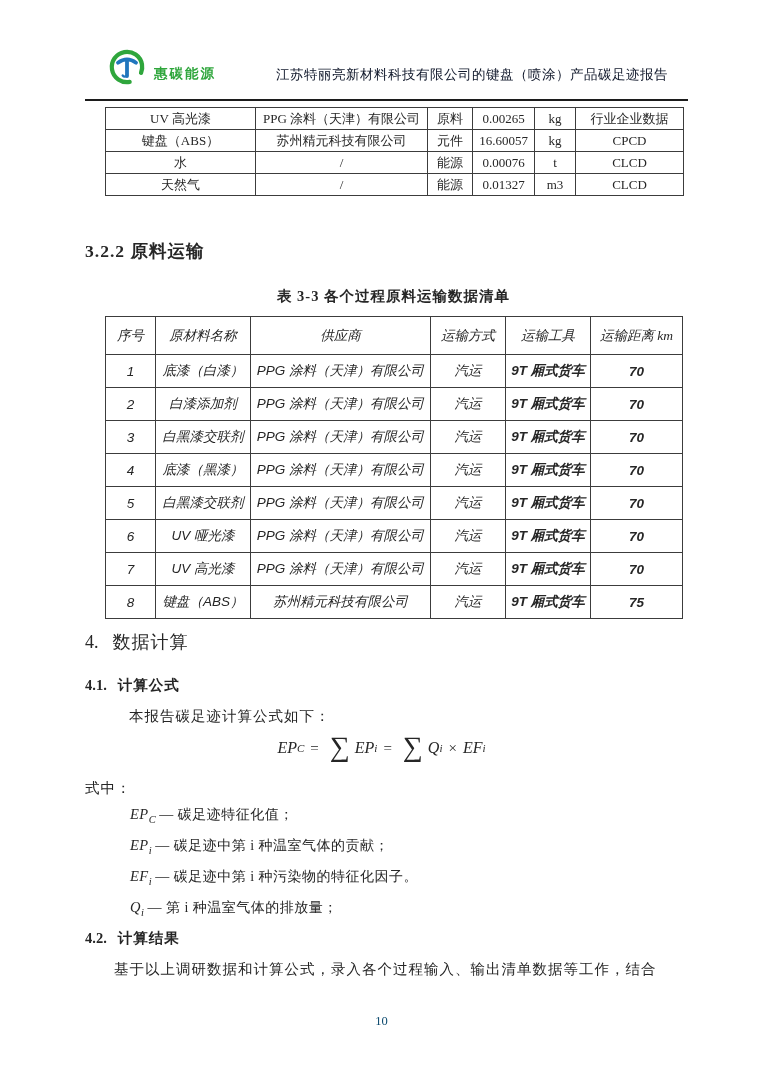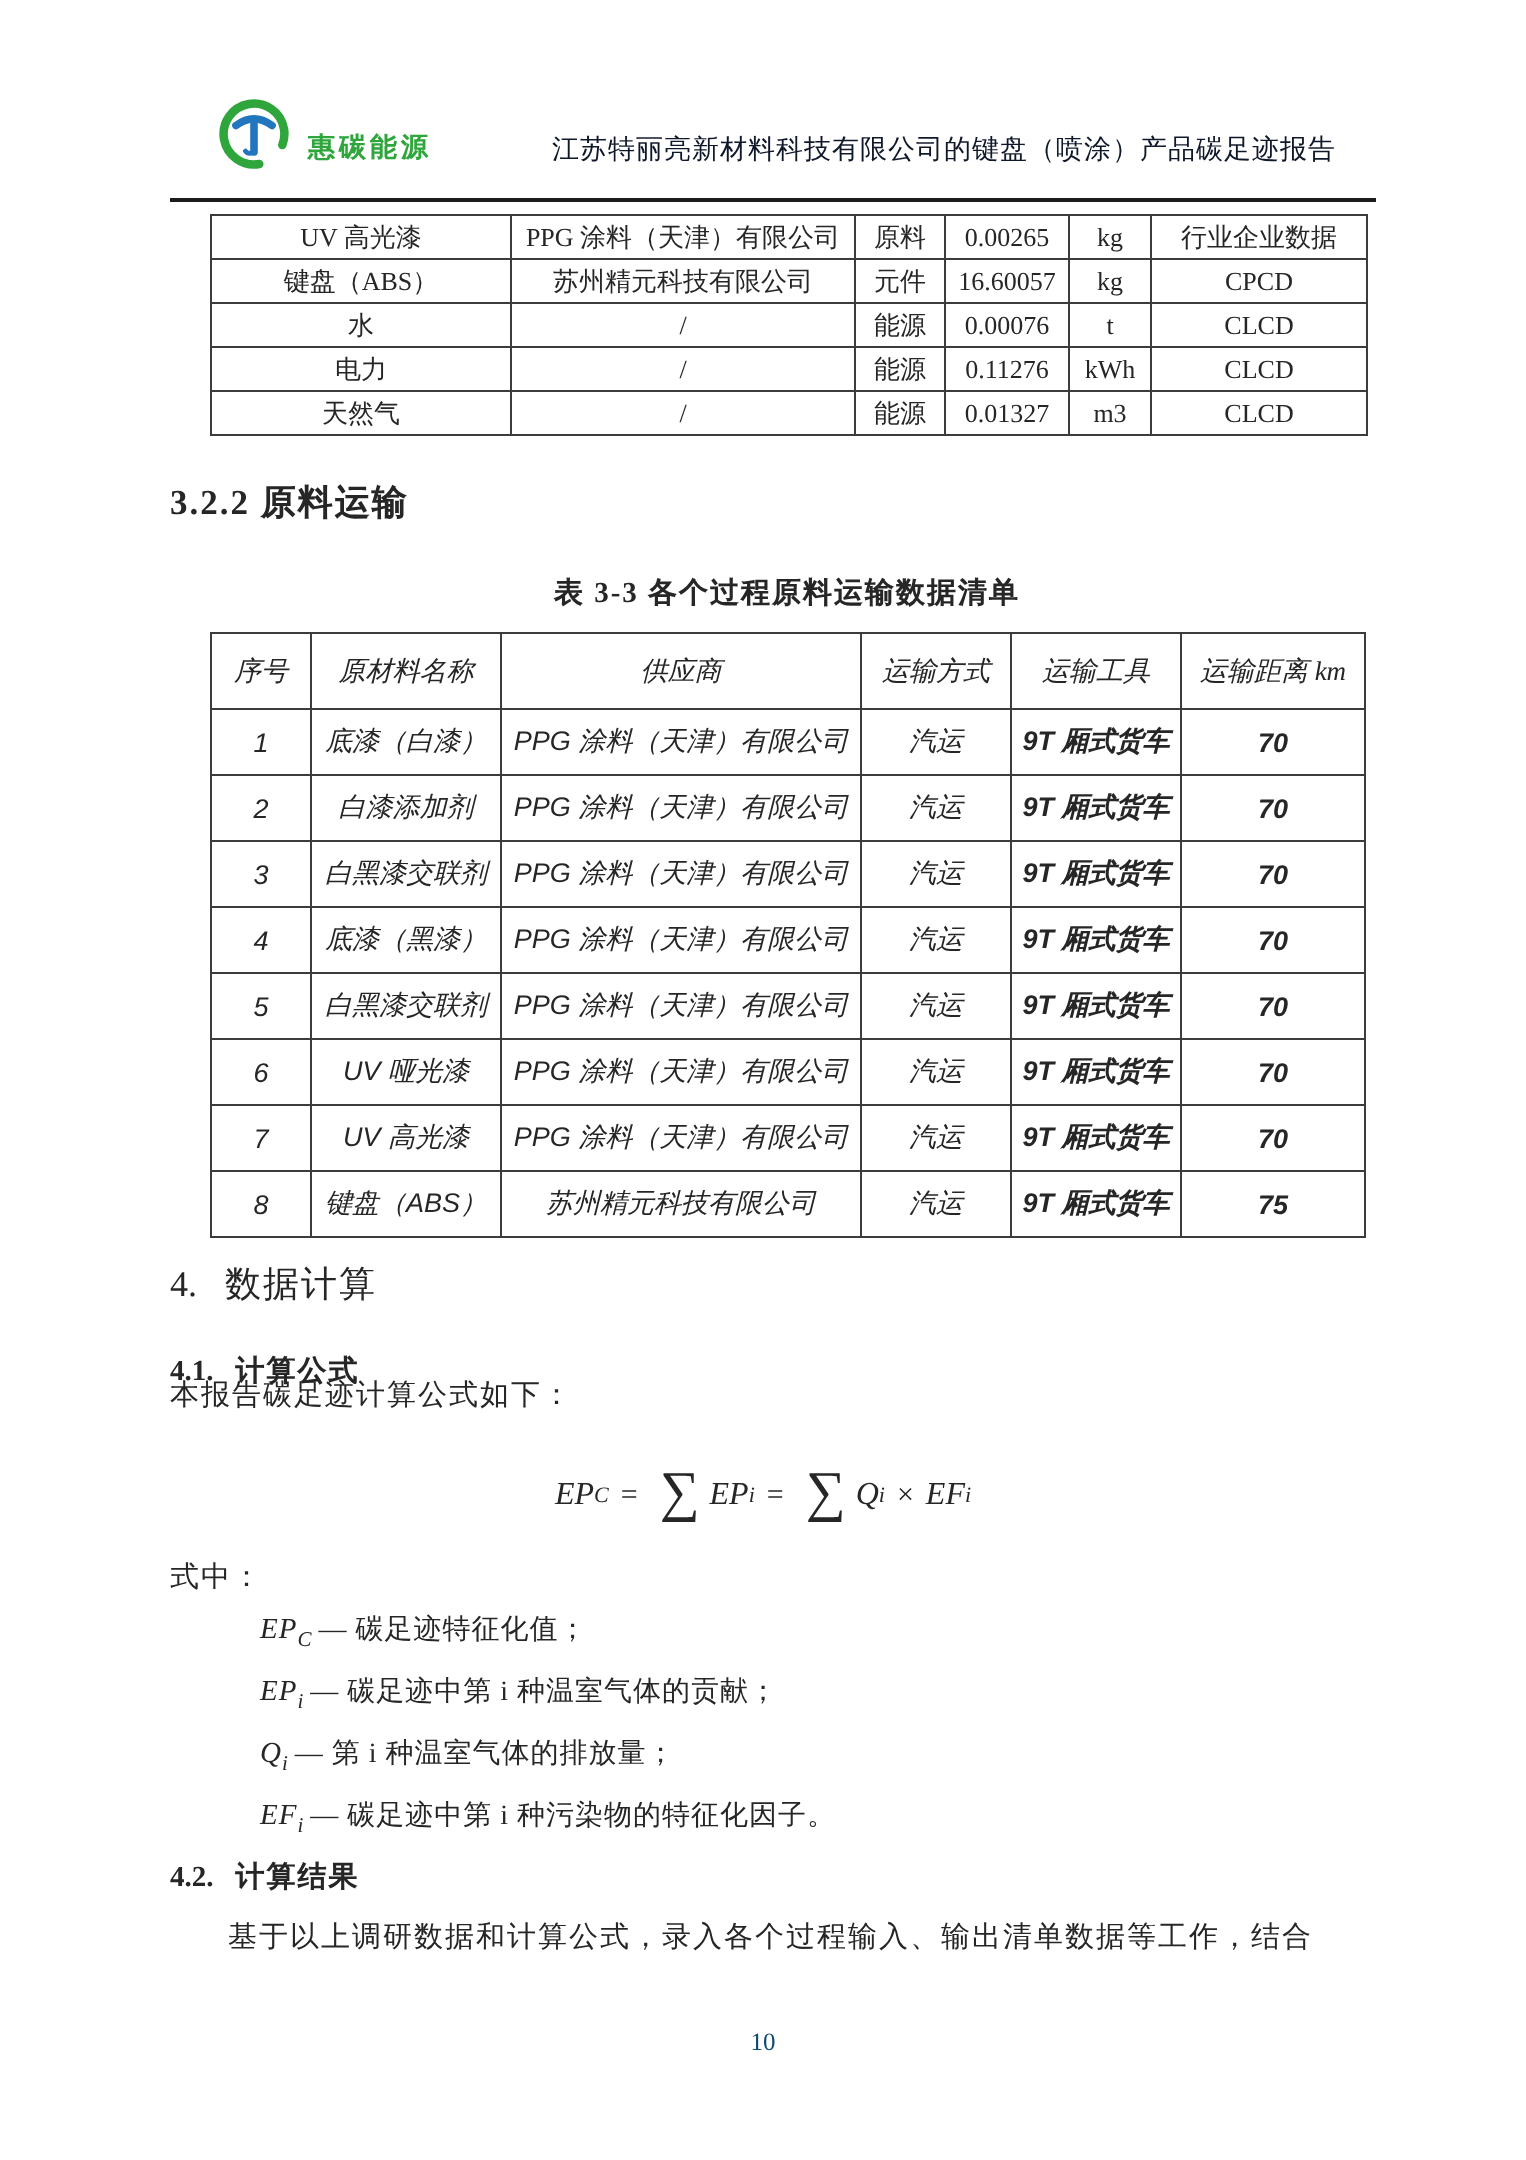--- a/index.html
+++ b/index.html
@@ -74,21 +74,21 @@
   }
   .sec4 .num{margin-right:14px;letter-spacing:0;}
   .subsec{
     position:absolute;left:85px;margin:0;
     font-size:14.5px;font-weight:bold;letter-spacing:1px;
   }
   .sec41{top:676px;}
   .sec42{top:929px;}
   .subsec .num{margin-right:11px;letter-spacing:0;}
   .body-line{position:absolute;left:85px;margin:0;font-size:14.5px;letter-spacing:1px;}
-  .p41{top:688px;}
+  .p41{top:707px;margin-left:44px;}
   .p-shi{top:779px;}
   .p42{
     position:absolute;top:958px;left:85px;width:600px;margin:0;
     font-size:14.5px;letter-spacing:1px;text-indent:2em;line-height:22px;
   }
   
   .formula{
     position:absolute;top:726px;left:0;width:763px;height:44px;
     display:flex;align-items:center;justify-content:center;
     font-style:italic;font-size:16px;
@@ -153,28 +153,20 @@
           <td>16.60057</td>
           <td>kg</td>
           <td>CPCD</td>
         </tr>
         <tr>
           <td>水</td>
           <td>/</td>
           <td>能源</td>
           <td>0.00076</td>
           <td>t</td>
-          <td>CLCD</td>
-        </tr>
-        <tr>
-          <td>电力</td>
-          <td>/</td>
-          <td>能源</td>
-          <td>0.11276</td>
-          <td>kWh</td>
           <td>CLCD</td>
         </tr>
         <tr>
           <td>天然气</td>
           <td>/</td>
           <td>能源</td>
           <td>0.01327</td>
           <td>m3</td>
           <td>CLCD</td>
         </tr>
@@ -291,22 +283,22 @@
     <span class="fop">×</span>
     <span class="fvar">EF</span>
       <sub>i</sub>
   </div>
 
   <p class="body-line p-shi">式中：</p>
 
   <div class="defs">
     <div class="def-line"><span class="dvar">EP</span><sub>C</sub><span class="ddesc">—  碳足迹特征化值；</span></div>
     <div class="def-line"><span class="dvar">EP</span><sub>i</sub><span class="ddesc">—  碳足迹中第 i 种温室气体的贡献；</span></div>
+    <div class="def-line"><span class="dvar">EF</span><sub>i</sub><span class="ddesc">—  碳足迹中第 i 种污染物的特征化因子。</span></div>
     <div class="def-line"><span class="dvar">Q</span><sub>i</sub><span class="ddesc">—  第 i 种温室气体的排放量；</span></div>
-    <div class="def-line"><span class="dvar">EF</span><sub>i</sub><span class="ddesc">—  碳足迹中第 i 种污染物的特征化因子。</span></div>
   </div>
 
   <h3 class="subsec sec42"><span class="num">4.2.</span><span>计算结果</span></h3>
 
   <p class="p42">基于以上调研数据和计算公式，录入各个过程输入、输出清单数据等工作，结合</p>
 
   <div class="pageno">10</div>
 
 </div>
 

